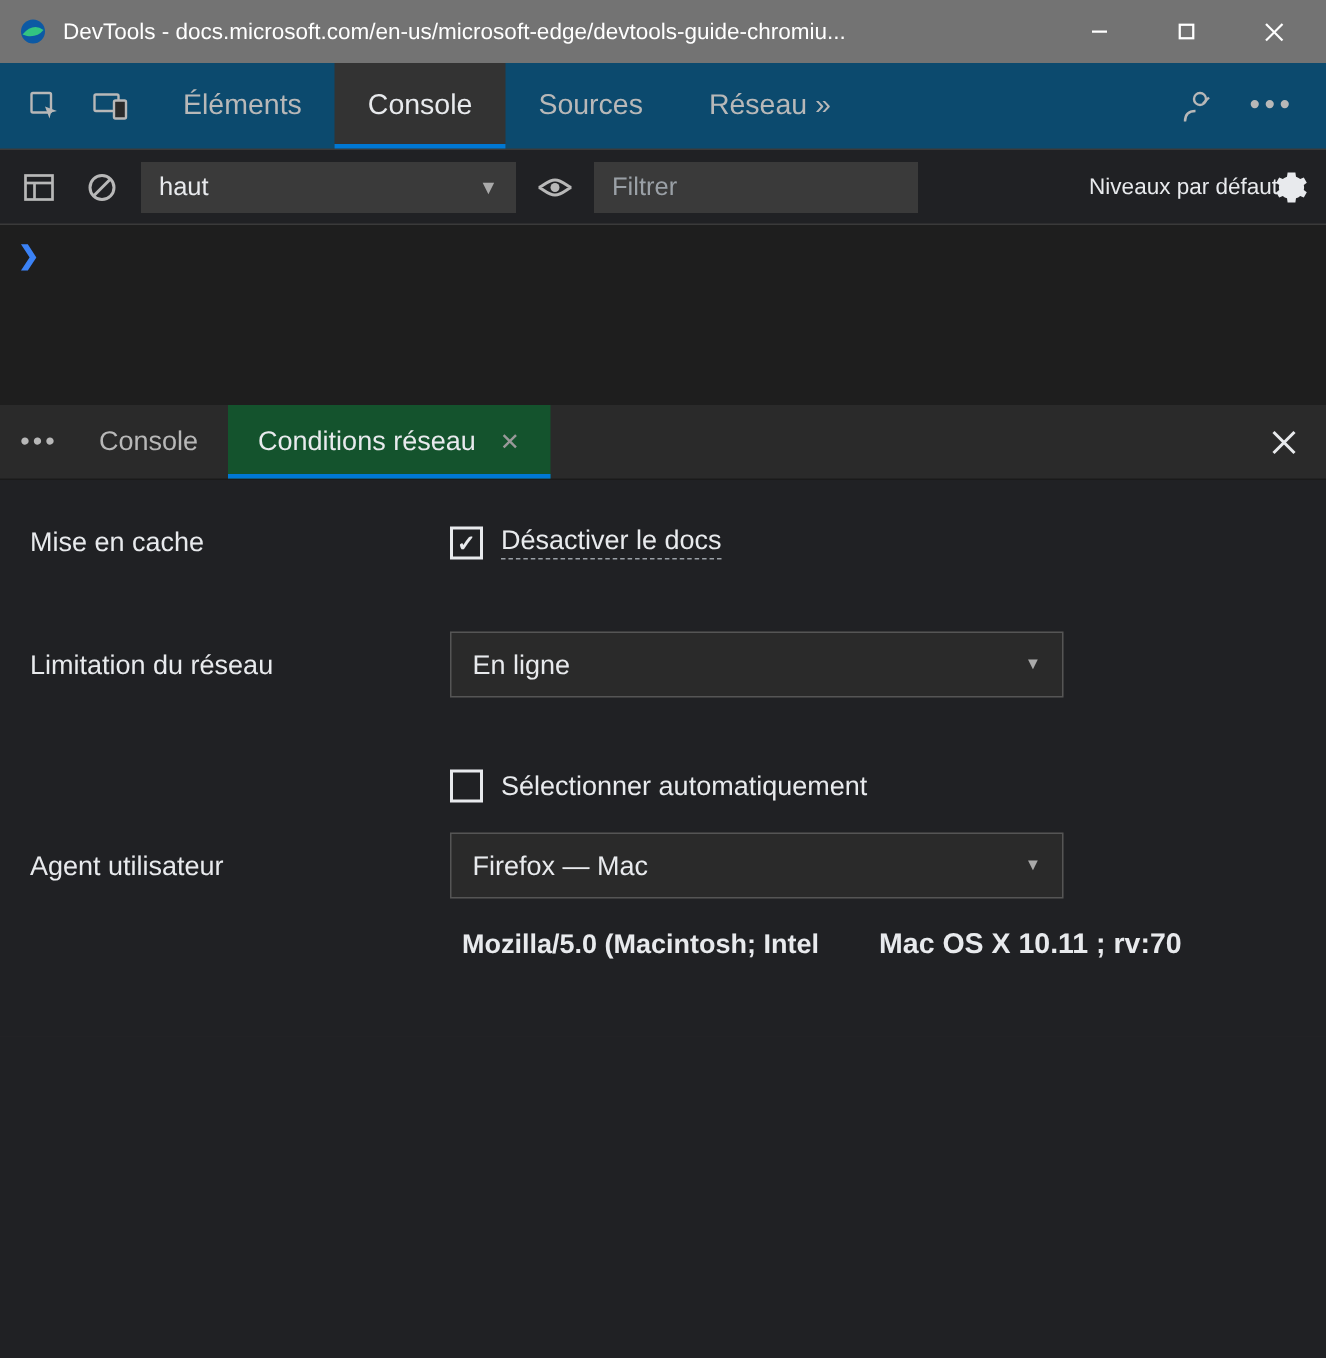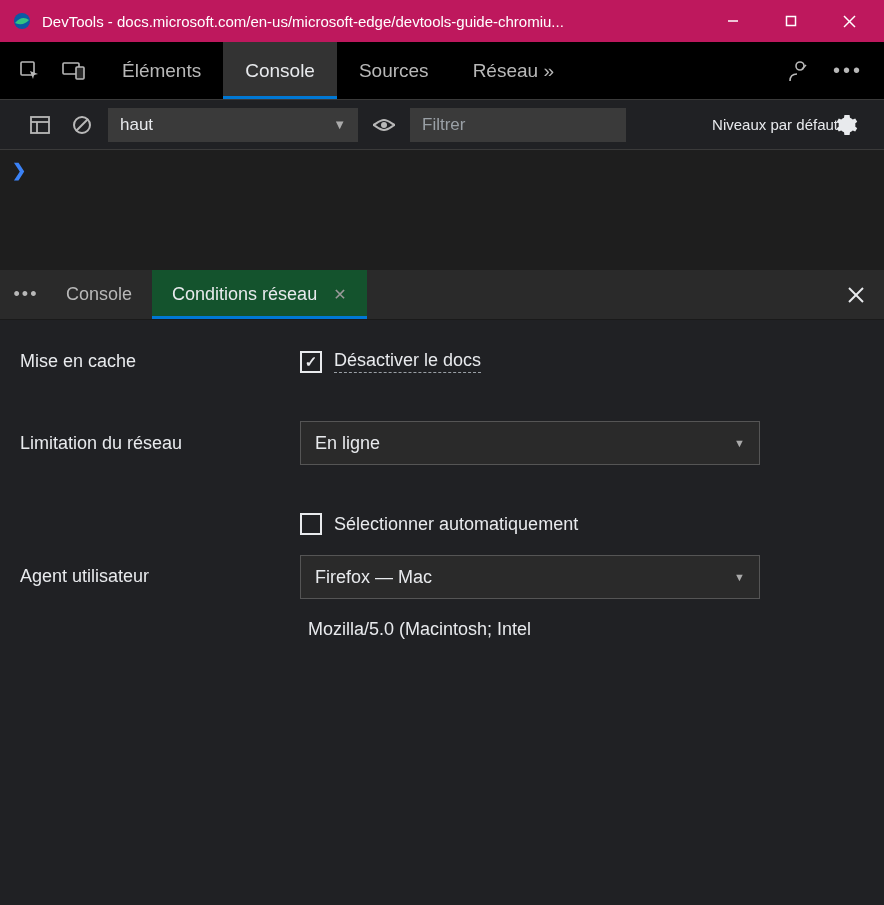--- a/index.html
+++ b/index.html
@@ -5,21 +5,21 @@
 * { box-sizing: border-box; margin: 0; padding: 0; }
 body {
   width: 884px; height: 905px;
   background: #202124;
   font-family: "Segoe UI", Arial, sans-serif;
   color: #e8eaed;
   overflow: hidden;
 }
 .titlebar {
   height: 42px;
-  background: #be185d;
+  background: #737373;
   display: flex;
   align-items: center;
   padding: 0 6px;
 }
 .titlebar .app-icon {
   width: 20px; height: 20px;
   margin: 0 10px 0 6px;
   display: flex; align-items: center; justify-content: center;
 }
 .titlebar .title {
@@ -30,21 +30,21 @@
 }
 .winctrl {
   width: 58px; height: 42px;
   display:flex;align-items:center;justify-content:center;
   color:#fff;
 }
 .winctrl svg { stroke:#fff; }
 
 .toolbar {
   height: 58px;
-  background: #000000;
+  background: #0c4a6e;
   display:flex; align-items:center;
   padding: 0 8px;
   border-bottom:1px solid #3a3a3a;
 }
 .tool-btn {
   width: 44px; height:44px;
   display:flex;align-items:center;justify-content:center;
   color:#b8b8b8;
 }
 .tabs { display:flex; height:100%; align-items:stretch; margin-left:4px;}
@@ -59,21 +59,21 @@
 .tab.active { color:#e8eaed; background:#333333; }
 .tab.active::after {
   content:""; position:absolute;left:0;right:0;bottom:0;height:3px;background:#0078d4;
 }
 .toolbar-right { margin-left:auto; display:flex;align-items:center; gap:8px; padding-right:6px;}
 
 .filterbar {
   height:50px;
   background:#202124;
   display:flex;align-items:center;
-  padding:0 24px;
+  padding:0 10px;
   gap:10px;
   border-bottom:1px solid #3a3a3a;
 }
 .sidebar-icon {
   width:32px;height:32px;display:flex;align-items:center;justify-content:center;color:#b8b8b8;font-size:20px;
 }
 .context-select {
   flex:0 0 250px;
   height:34px;
   background:#3a3a3a;
@@ -159,32 +159,32 @@
   display:flex;align-items:center;gap:12px;font-size:18px;color:#e8eaed;
 }
 .chk {
   width:22px;height:22px;border:2px solid #e8eaed;display:flex;align-items:center;justify-content:center;
 }
 .chk.checked::after {
   content:"✓"; color:#e8eaed;font-size:15px;font-weight:bold;
 }
 .dotted { border-bottom:1px dashed #9aa0a6; padding-bottom:1px; }
 .select {
-  width:460px;height:44px;
+  width:409px;height:44px;
   background:#2a2a2a;
   border:1px solid #555;
   color:#e8eaed;
   font-size:18px;
   padding:0 14px;
   display:flex;align-items:center;justify-content:space-between;
 }
 .select .caret { font-size:11px;color:#aaa; }
 .ua-row { margin-top:20px; }
 .ua-text {
-  display:flex;gap:40px;font-size:18px;color:#e8eaed;margin-top:20px;padding-left:8px;
+  display:flex;gap:40px;font-size:18px;color:#e8eaed;margin-top:20px;padding-left:8px;font-weight:bold;
 }
 </style>
 </head>
 <body>
 
 <div class="titlebar">
   <div class="app-icon">
     <svg width="18" height="18" viewBox="0 0 18 18">
         <circle cx="9" cy="9" r="8" fill="#0c59a4"></circle>
         <path d="M2 11 Q9 3 16 8 Q12 13 5 12 Z" fill="#33c481"></path>
@@ -323,18 +323,19 @@
         <label class="checkbox">
           <span class="chk"></span>
           <span>Sélectionner automatiquement</span>
         </label>
         <div class="select ua-row">
           <span>Firefox — Mac</span>
           <span class="caret">▼</span>
         </div>
         <div class="ua-text">
           <span>Mozilla/5.0 (Macintosh; Intel</span>
+          <span style="font-size:19px;">Mac OS X 10.11 ; rv:70</span>
         </div>
       </div>
     </div>
 
   </div>
 </div>
 
 </body></html>

